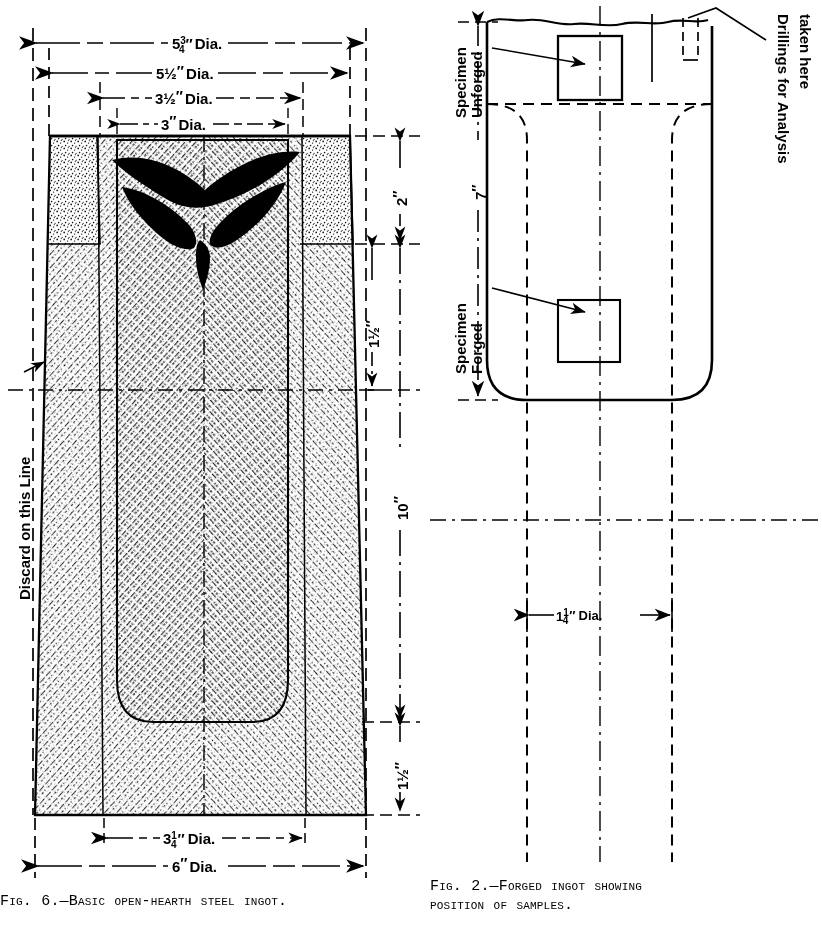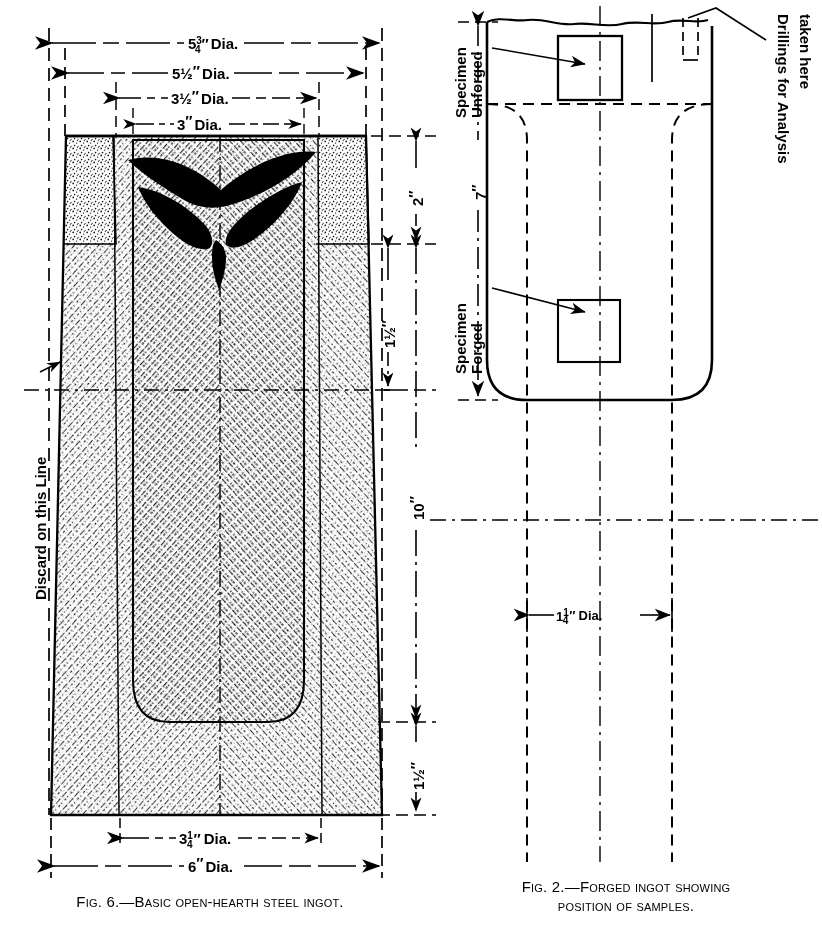--- a/index.html
+++ b/index.html
@@ -1,34 +1,34 @@
 <!DOCTYPE html>
 <html><head>
 <meta charset="utf-8">
 <style>
   html,body{margin:0;padding:0;background:#ffffff;}
   body{
     width:822px;height:927px;position:relative;overflow:hidden;
     font-family:"Liberation Sans",sans-serif;color:#000;
   }
-  .fig{position:absolute;top:0;left:16px;}
+  .fig{position:absolute;top:0;left:0;}
   svg{display:block;}
 
   
   .dimtxt{font-family:"Liberation Sans",sans-serif;font-size:15px;font-weight:bold;fill:#000;}
   .dimtxt-sm{font-family:"Liberation Sans",sans-serif;font-size:13px;font-weight:bold;fill:#000;}
   .frac{font-size:10px;font-weight:bold;}
   .lbl{font-family:"Liberation Sans",sans-serif;font-size:15px;font-weight:bold;fill:#000;}
 
   .caption{
     position:absolute;
-    font-family:Liberation Sans, sans-serif;
+    font-family:Liberation Mono, monospace;
     font-size:15px;
     color:#000;
-    text-align:center;
+    text-align:left;
     letter-spacing:.2px;
     line-height:1.25;
   }
   .caption .fg{font-variant:small-caps;}
   .caption .sc{font-variant:small-caps;}
   #caption1{left:0;top:893px;width:420px;}
   #caption2{left:430px;top:878px;width:392px;}
 </style>
 </head>
 <body>

